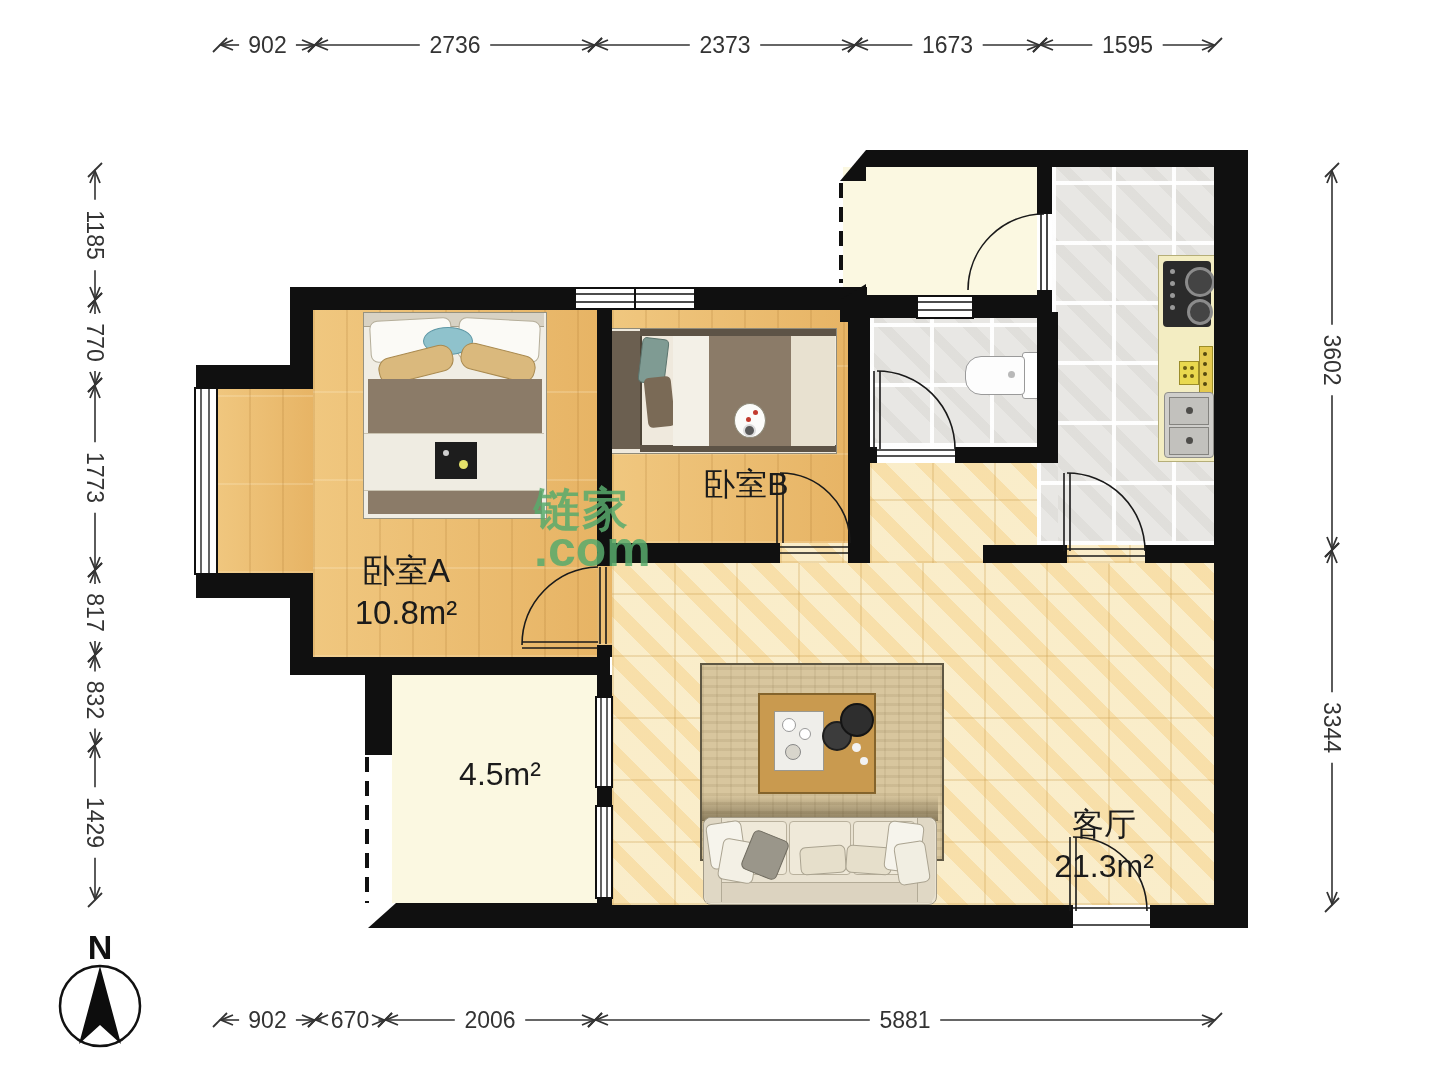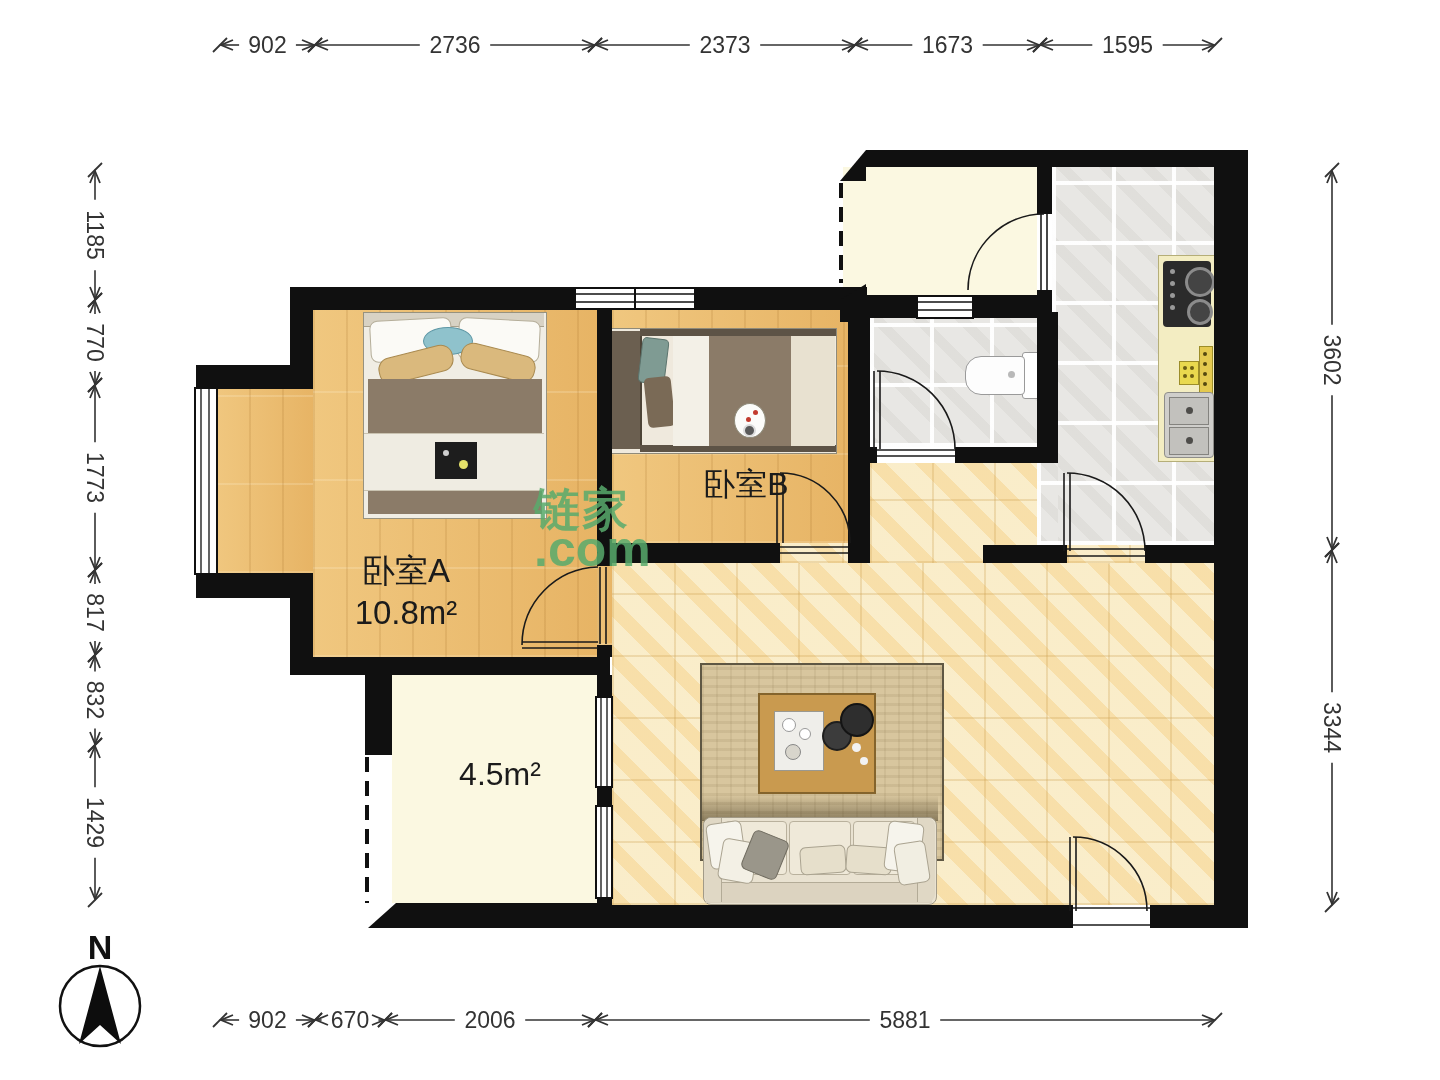--- a/index.html
+++ b/index.html
@@ -396,20 +396,24 @@
     <div class="ln">10.8m²</div>
   </div>
   <div class="abs roomlabel" style="left:646px;top:463px;font-size:32px;">
     <div class="ln">卧室B</div>
   </div>
   <div class="abs roomlabel" style="left:400px;top:753px;font-size:32px;">
     <div class="ln">4.5m²</div>
   </div>
   <div class="abs roomlabel" style="left:858px;top:199px;font-size:30px;">
   </div>
+  <div class="abs roomlabel" style="left:1004px;top:803px;font-size:32px;">
+    <div class="ln">客厅</div>
+    <div class="ln">21.3m²</div>
+  </div>
 
   <div id="watermark" class="abs" style="left:528px;top:472px;">
     <span id="wm-right">
       <div id="wm-cn">链家</div>
       <div id="wm-com">.com</div>
     </span>
   </div>
 
   <div id="north-label" class="abs" style="left:80px;top:928px;">N</div>
 

